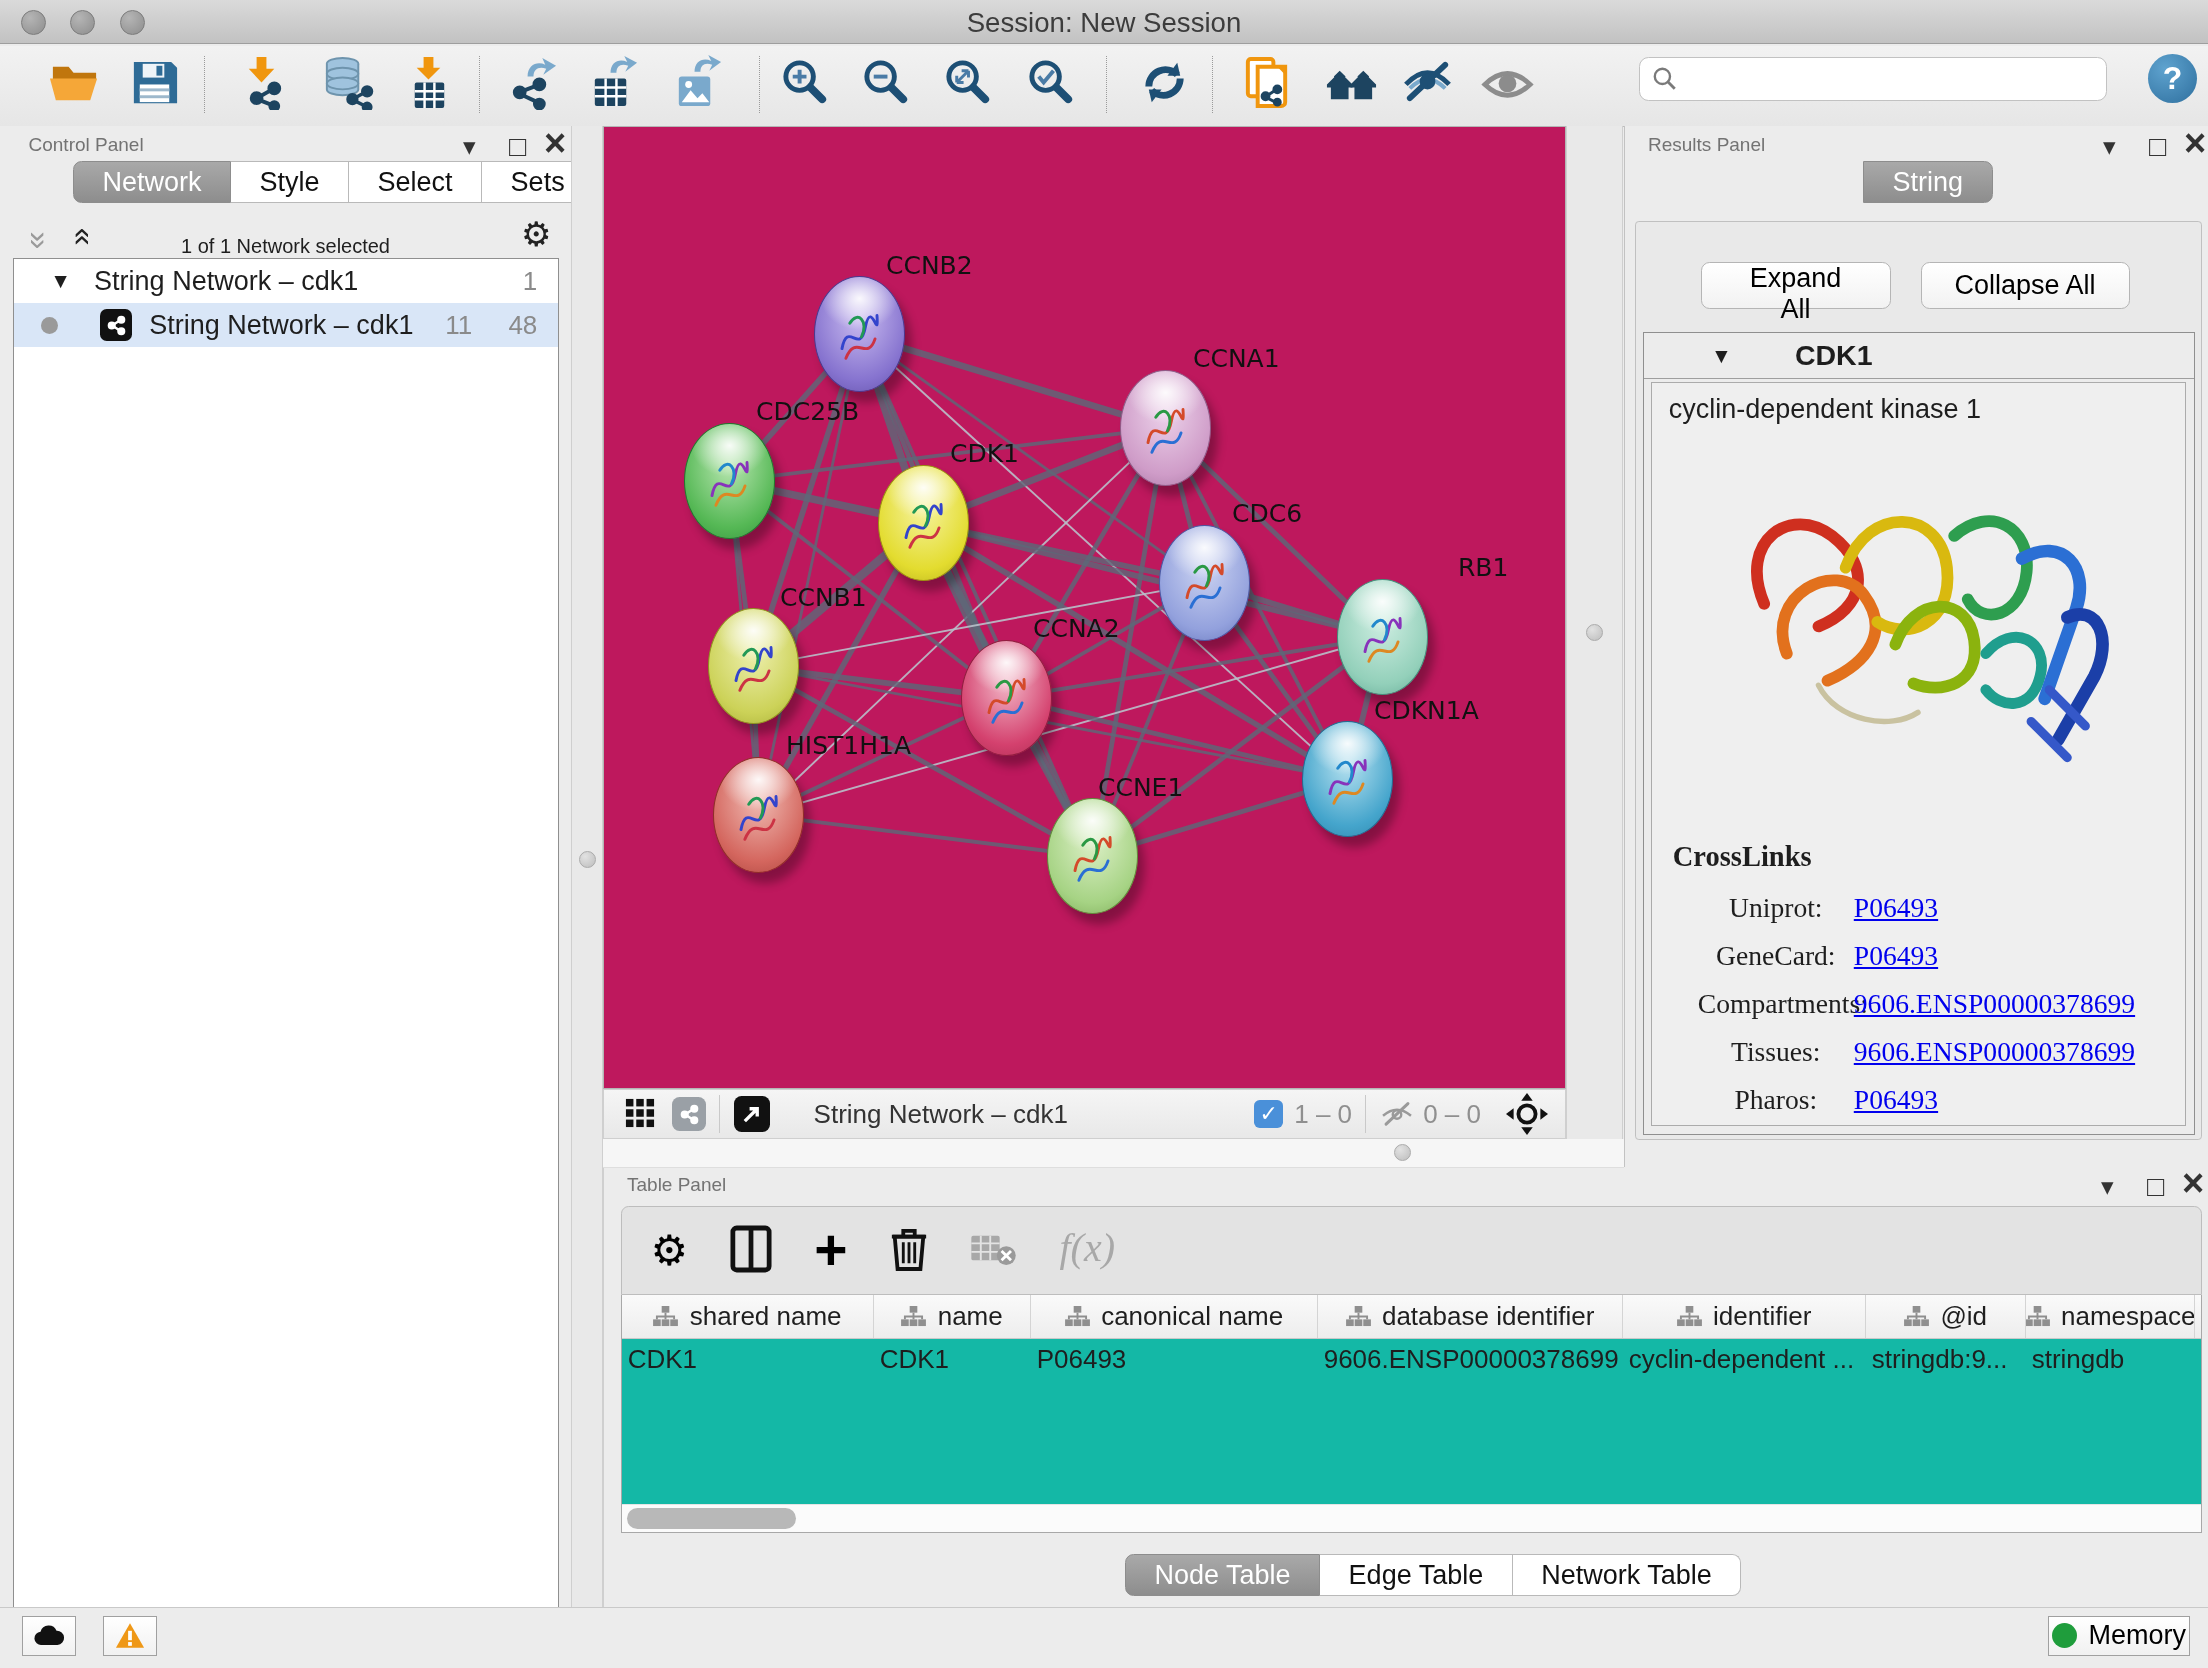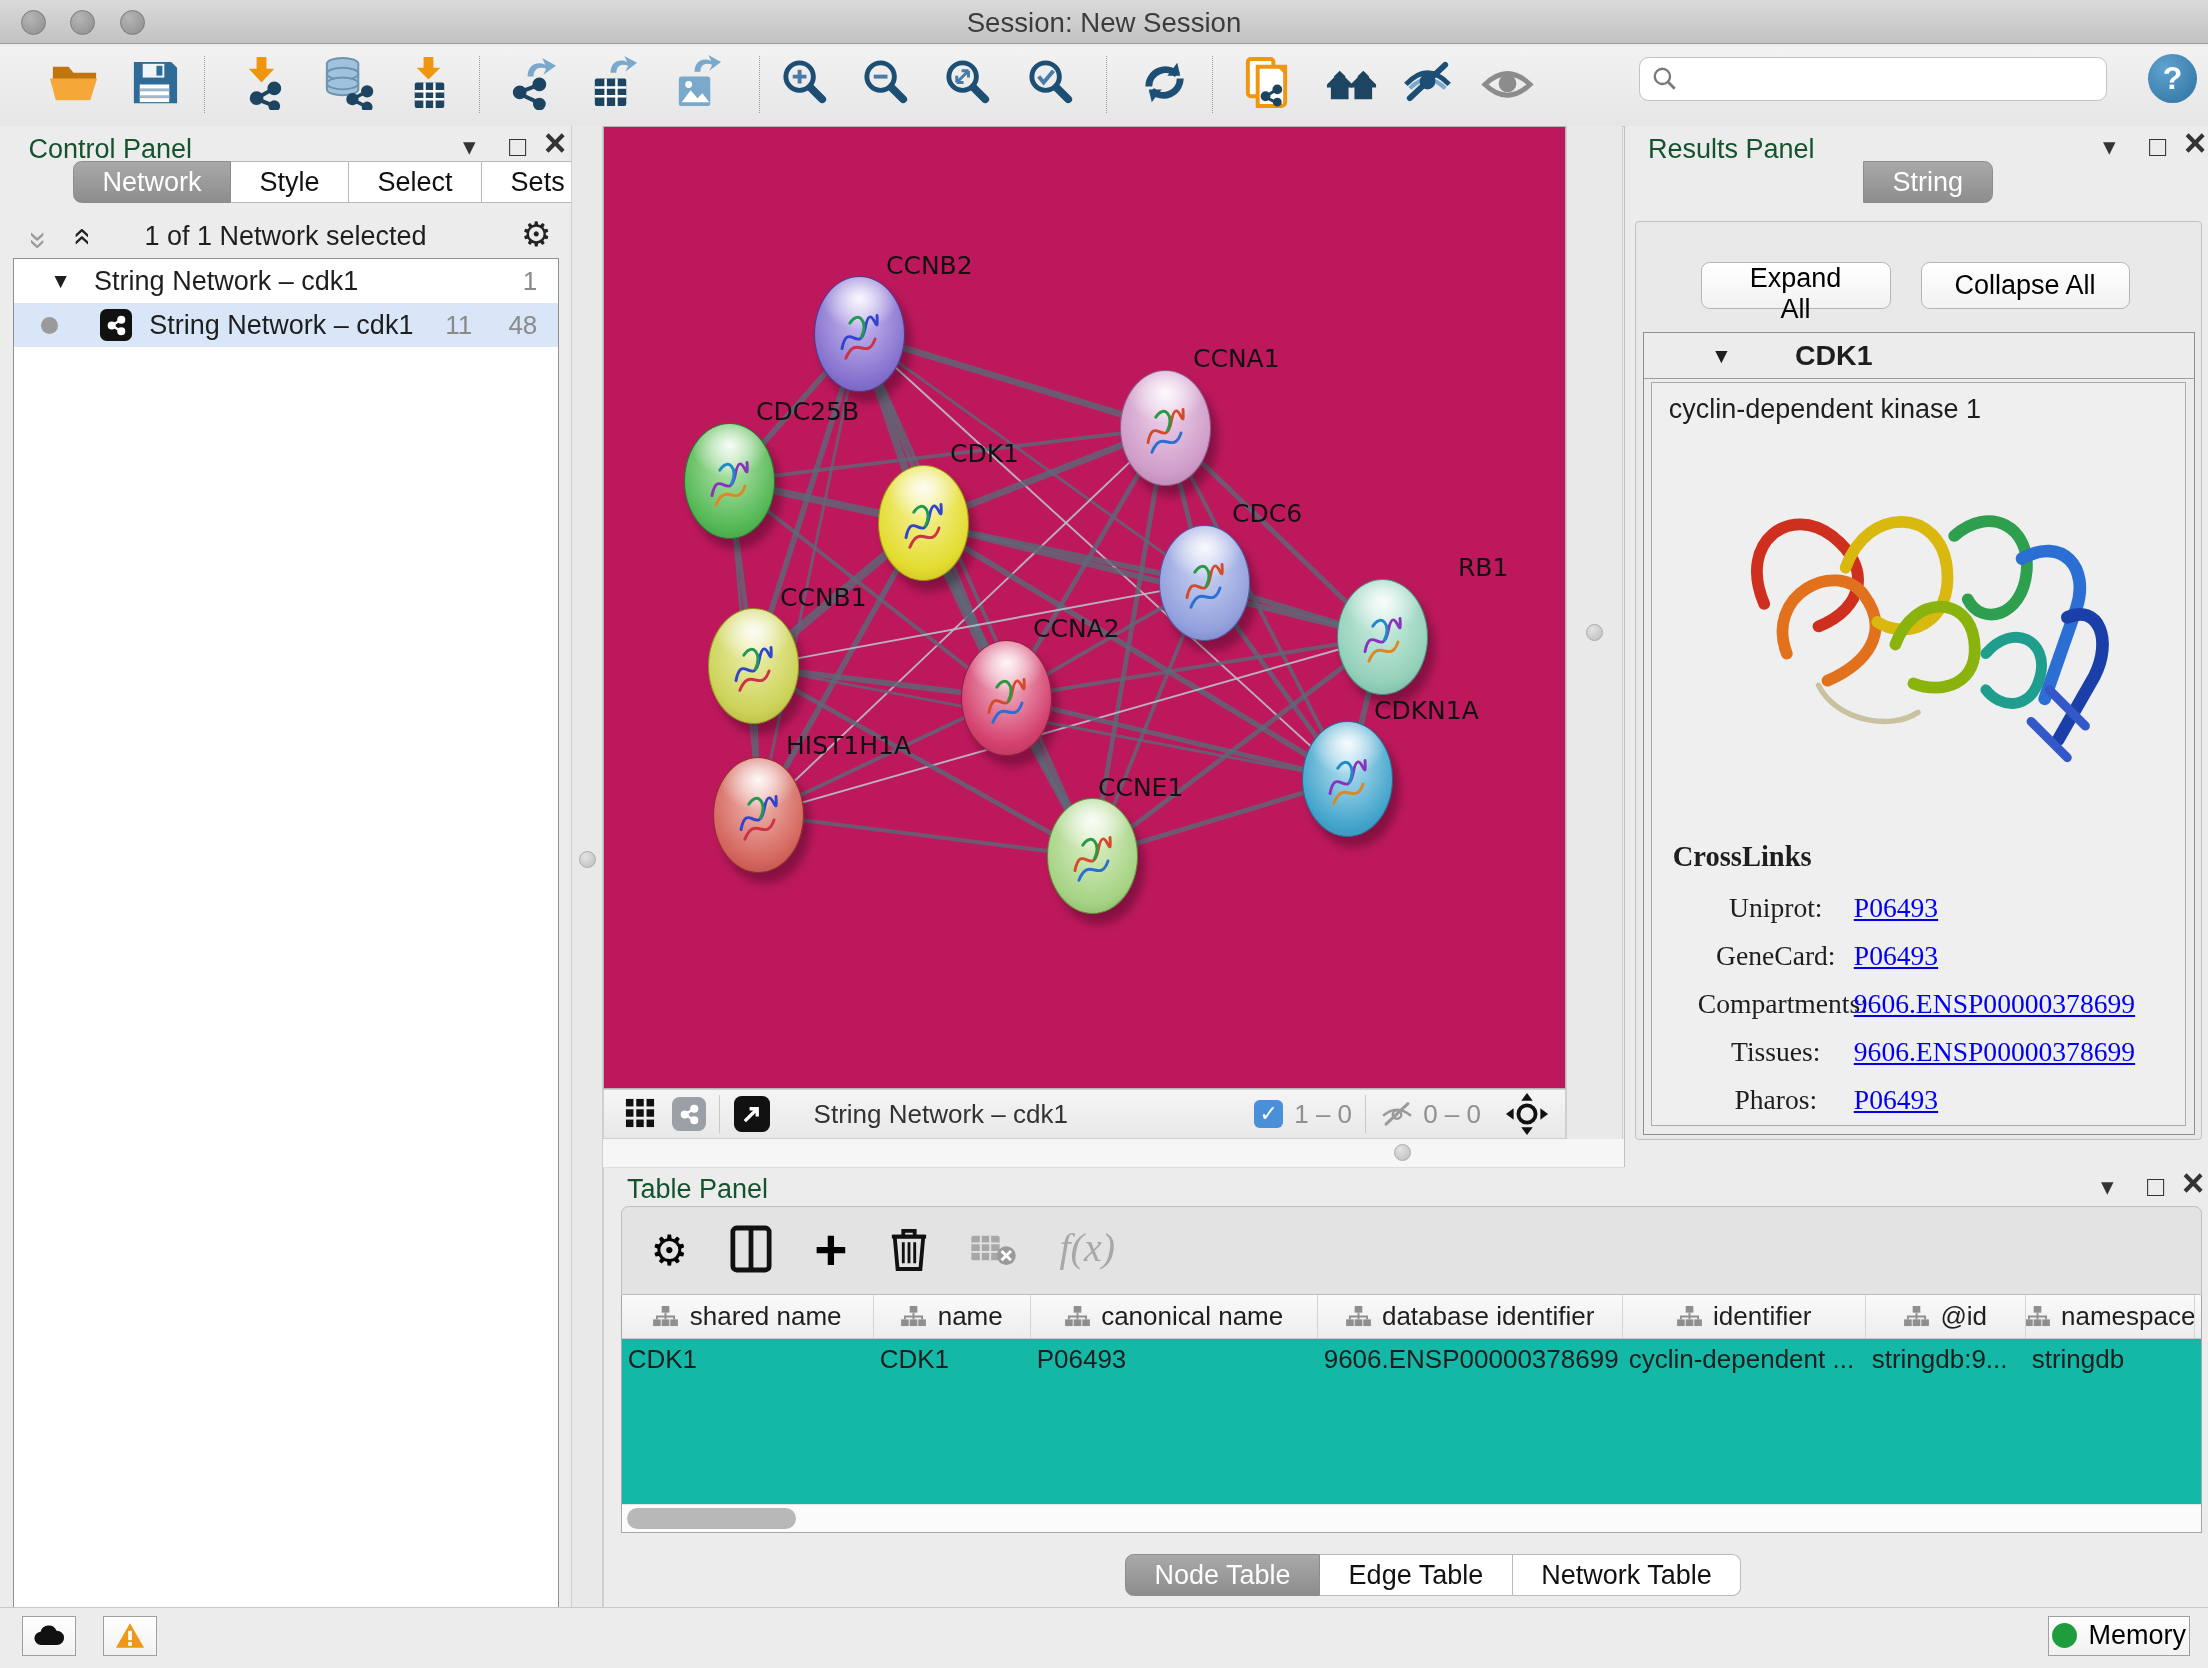--- a/index.html
+++ b/index.html
@@ -21,21 +21,21 @@
   .tbtn svg { width:55px; height:55px; }
   .tsep { position:absolute; top:9.5px; width:0; height:57px; border-left:1.9px dotted #9a9a9a; }
   .searchbox { position:absolute; left:1639px; top:11.4px; width:468px; height:44px; background:#fff;
     border:1.9px solid #c2c2c2; border-radius:9.5px; display:flex; align-items:center; padding-left:11.4px; }
   .searchbox input { border:none; outline:none; font-size:25px; width:399px; background:transparent; }
   .helpbtn { position:absolute; left:2148px; top:7.6px; width:49px; height:49px; border-radius:50%;
     background:radial-gradient(circle at 35% 30%, #5fa3cf, #2e6f9e); color:#fff; font-size:32px; font-weight:bold;
     border:none; cursor:pointer; }
 
   
-  .panel-title { font-size:27px; color:#14532d; }
+  .panel-title { font-size:19px; color:#737373; }
   .ph-ctrl { font-size:25px; color:#333; background:none; border:none; cursor:pointer; line-height:1; }
   .ph-close { font-size:38px; font-weight:bold; }
   .seg { display:flex; }
   .seg .seg-btn { height:42px; padding:0 28.5px; font-size:27px; background:#fff; border:1px solid #b9b9b9;
     border-left-width:0; cursor:pointer; color:#111; }
   .seg .seg-btn:first-child { border-left-width:1px; border-radius:8.6px 0 0 8.6px; }
   .seg .seg-btn:last-child { border-radius:0 8.6px 8.6px 0; }
   .seg .seg-btn.sel { background:linear-gradient(#a9a9a9,#8d8d8d); color:#fff; border-color:#8d8d8d; }
 
   
@@ -319,21 +319,21 @@
     <button class="ph-ctrl" style="position:absolute;left:509px;top:5.7px;font-size:28.5px">□</button>
     <button class="ph-ctrl ph-close" style="position:absolute;left:544px;top:-1.9px">×</button>
     <div class="seg" style="position:absolute;left:73px;top:35px">
         <button class="seg-btn sel">Network</button>
         <button class="seg-btn">Style</button>
         <button class="seg-btn">Select</button>
         <button class="seg-btn">Sets</button>
       </div>
     <button class="chev" style="position:absolute;left:32px;top:94px;background:none;border:none;cursor:pointer;color:#9a9a9a">»</button>
     <button class="chev" style="position:absolute;left:72px;top:94px;background:none;border:none;cursor:pointer;color:#222;transform:rotate(-90deg)">»</button>
-    <div style="position:absolute;left:0;top:95px;width:571px;text-align:center;font-size:27px">1 of 1 Network selected</div>
+    <div style="position:absolute;left:0;top:109px;width:571px;text-align:center;font-size:20px">1 of 1 Network selected</div>
     <button class="gear" style="position:absolute;left:521px;top:88px">⚙</button>
     <div class="cp-tree-box">
       <div class="tree-row">
         <span style="margin-left:36px;font-size:21px">▼</span>
         <span style="margin-left:23px">String Network – cdk1</span>
         <span class="tree-count" style="position:absolute;right:21px">1</span>
       </div>
       <div class="tree-row selected">
         <span style="margin-left:27px;width:17px;height:17px;border-radius:50%;background:#9a9a9a"></span>
         <span class="subnet-icon" style="margin-left:42px">

